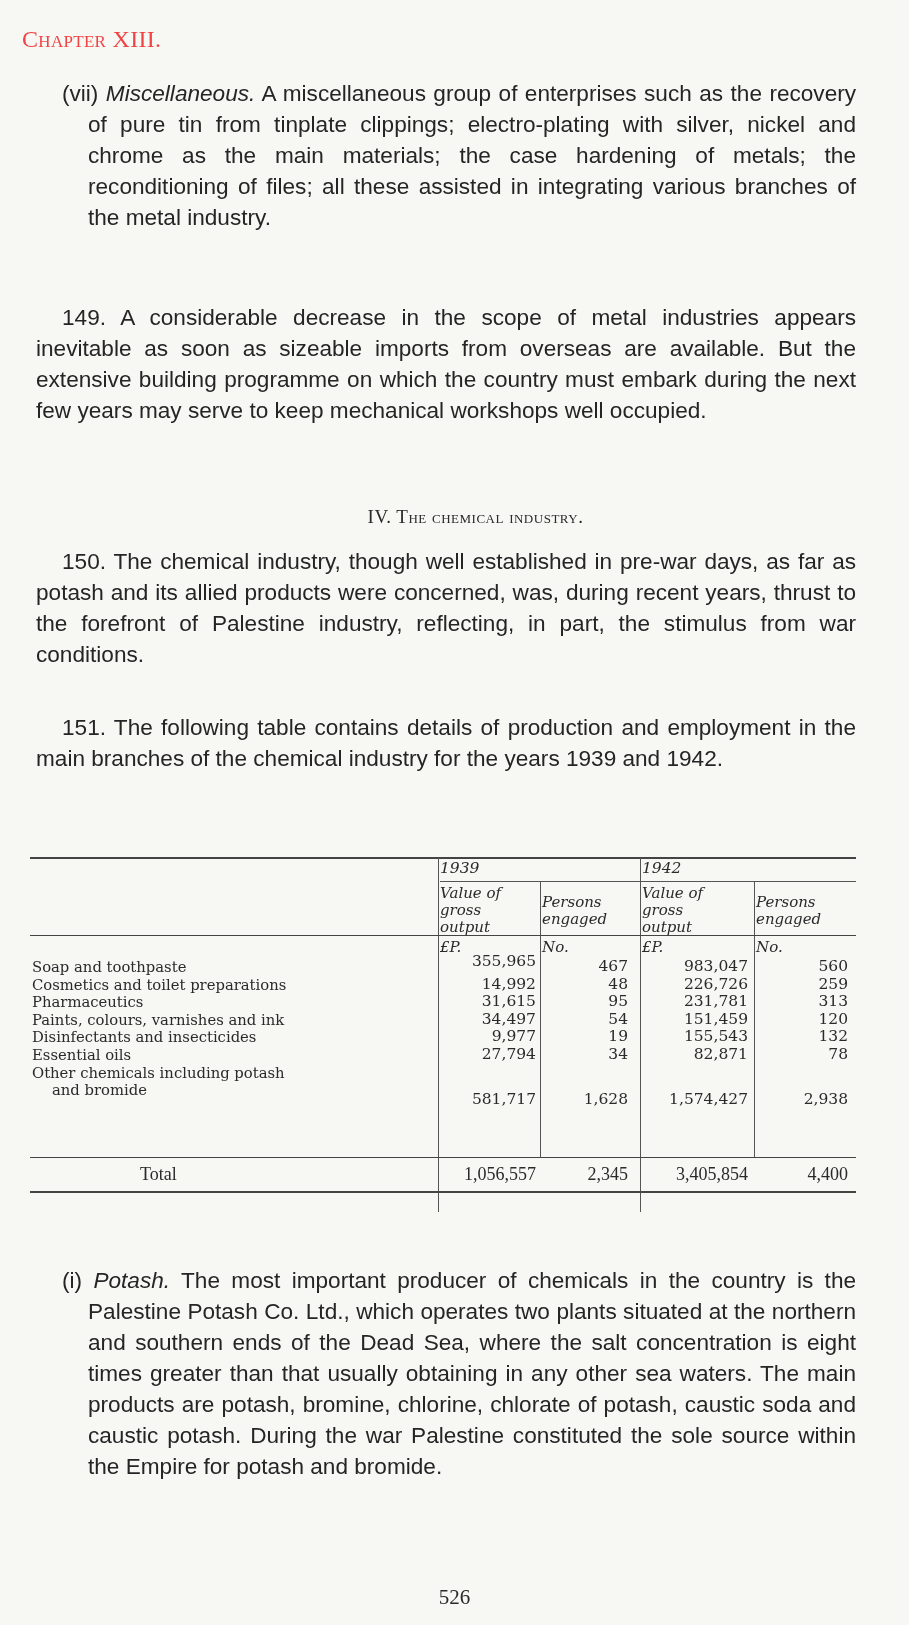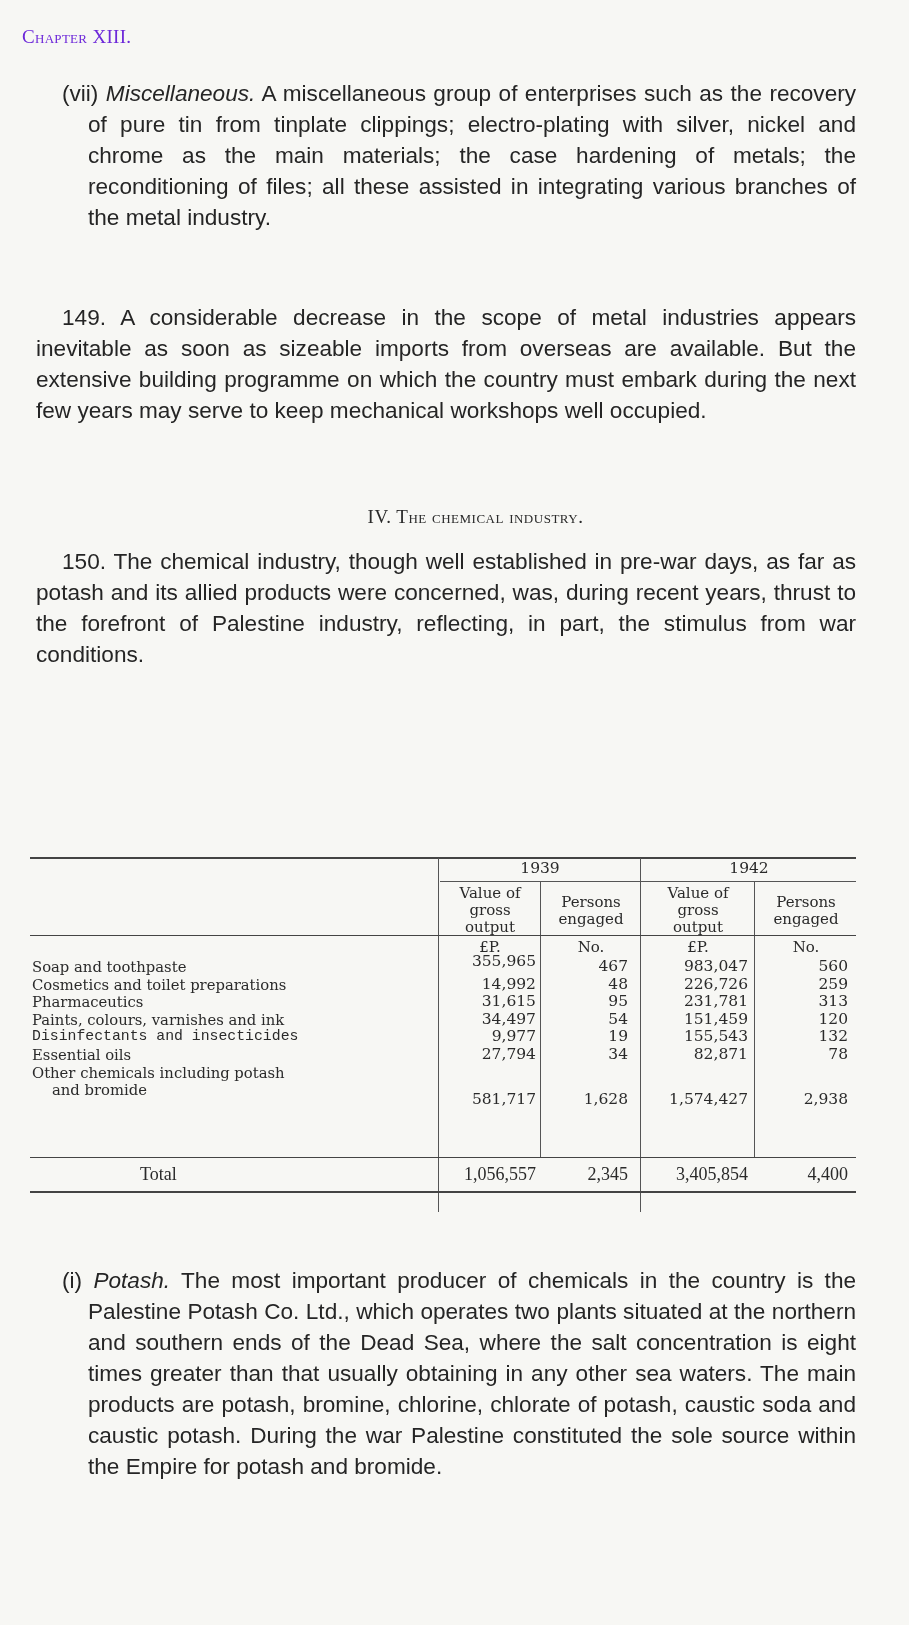--- a/index.html
+++ b/index.html
@@ -20,24 +20,24 @@
       left: 0;
       top: 0;
       width: 909px;
       height: 1625px;
     }
     .running-head {
       position: absolute;
       left: 22px;
       top: 26px;
       font-family: "Liberation Serif", serif;
-      font-size: 19px;
+      font-size: 24px;
       font-variant: small-caps;
       letter-spacing: 0.3px;
-      color: #6d28d9;
+      color: #ef4444;
     }
     .para {
       position: absolute;
       left: 36px;
       width: 820px;
       font-family: Liberation Sans, sans-serif;
       font-size: 22.6px;
       line-height: 31px;
       text-align: justify;
       color: #252525;
@@ -86,21 +86,21 @@
     }
     .tbl .hline-thin {
       position: absolute;
       height: 1.2px;
       background: #555;
     }
     .tbl .cell {
       position: absolute;
       font-size: 15px;
       line-height: 17px;
-      text-align: center;
+      font-style: italic;
     }
     .tbl .num {
       position: absolute;
       font-size: 15.5px;
       line-height: 17.6px;
       text-align: right;
       white-space: nowrap;
     }
     .tbl .label {
       position: absolute;
@@ -149,20 +149,23 @@
   <div class="para" style="top:302px;">
     <span class="indent"></span><span>149. A considerable decrease in the scope of metal industries appears inevitable as soon as sizeable imports from overseas are available.  But the extensive building programme on which the country must embark during the next few years may serve to keep mechanical workshops well occupied.</span>
   </div>
 
   <div class="section-heading">IV. The chemical industry.</div>
 
   <div class="para" style="top:546px;">
     <span class="indent"></span><span>150. The chemical industry, though well established in pre-war days, as far as potash and its allied products were concerned, was, during recent years, thrust to the forefront of Palestine industry, reflecting, in part, the stimulus from war conditions.</span>
   </div>
 
+  <div class="para" style="top:712px;">
+    <span class="indent"></span><span>151. The following table contains details of production and employment in the main branches of the chemical industry for the years 1939 and 1942.</span>
+  </div>
 
   <div class="tbl">
 
     <div class="rule" style="top:2px; width:826px;"></div>
 
     <div class="vline" style="left:408px; top:3px; height:354px;"></div>
     <div class="vline" style="left:610px; top:3px; height:354px;"></div>
     <div class="vline" style="left:510px; top:26px; height:276px;"></div>
     <div class="vline" style="left:724px; top:26px; height:276px;"></div>
 
@@ -212,21 +215,21 @@
         <div class="label" style="top:138.2px;">Pharmaceutics</div>
         <div class="num" style="left:410px; width:96px; top:138.2px;">31,615</div>
         <div class="num" style="left:512px; width:86px; top:138.2px;">95</div>
         <div class="num" style="left:612px; width:106px; top:138.2px;">231,781</div>
         <div class="num" style="left:726px; width:92px; top:138.2px;">313</div>
         <div class="label" style="top:155.79999999999998px;">Paints, colours, varnishes and ink</div>
         <div class="num" style="left:410px; width:96px; top:155.79999999999998px;">34,497</div>
         <div class="num" style="left:512px; width:86px; top:155.79999999999998px;">54</div>
         <div class="num" style="left:612px; width:106px; top:155.79999999999998px;">151,459</div>
         <div class="num" style="left:726px; width:92px; top:155.79999999999998px;">120</div>
-        <div class="label" style="top:173.39999999999998px;font-family:Liberation Mono, monospace;">Disinfectants and insecticides</div>
+        <div class="label" style="top:173.39999999999998px;">Disinfectants and insecticides</div>
         <div class="num" style="left:410px; width:96px; top:173.39999999999998px;">9,977</div>
         <div class="num" style="left:512px; width:86px; top:173.39999999999998px;">19</div>
         <div class="num" style="left:612px; width:106px; top:173.39999999999998px;">155,543</div>
         <div class="num" style="left:726px; width:92px; top:173.39999999999998px;">132</div>
         <div class="label" style="top:190.99999999999997px;">Essential oils</div>
         <div class="num" style="left:410px; width:96px; top:190.99999999999997px;">27,794</div>
         <div class="num" style="left:512px; width:86px; top:190.99999999999997px;">34</div>
         <div class="num" style="left:612px; width:106px; top:190.99999999999997px;">82,871</div>
         <div class="num" style="left:726px; width:92px; top:190.99999999999997px;">78</div>
         <div class="label" style="top:208.59999999999997px;">Other chemicals including potash</div>
@@ -247,13 +250,14 @@
 
     <div class="rule" style="top:336px; width:826px;"></div>
   </div>
 
   <div class="para hanging" style="top:1265px;">
     <span>(i)</span>
     <span class="lead-it">Potash.</span>
     <span>The most important producer of chemicals in the country is the Palestine Potash Co. Ltd., which operates two plants situated at the northern and southern ends of the Dead Sea, where the salt concentration is eight times greater than that usually obtaining in any other sea waters.  The main products are potash, bromine, chlorine, chlorate of potash, caustic soda and caustic potash.  During the war Palestine constituted the sole source within the Empire for potash and bromide.</span>
   </div>
 
+  <div class="page-number">526</div>
 </div>
 
 </body></html>

